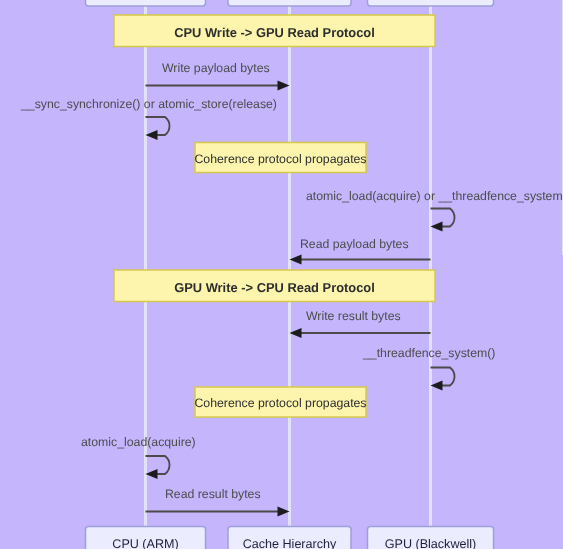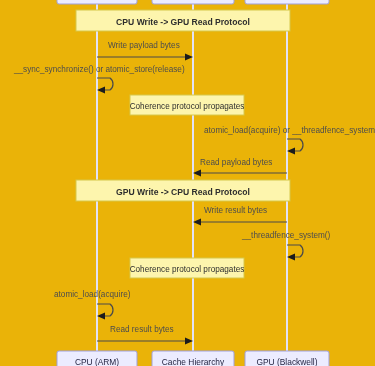--- a/index.html
+++ b/index.html
@@ -8,21 +8,21 @@
     background: #ffffff;
   }
   body {
     font-family: "Liberation Sans", sans-serif;
   }
   #diagram-root {
     position: relative;
     width: 375px;
     height: 366px;
     overflow: hidden;
-    background: #eab308;
+    background: #c4b5fd;
   }
   #seq-svg {
     position: absolute;
     left: 0;
     top: 0;
   }
   .lifeline {
     stroke: #e2e2f6;
     stroke-width: 2;
   }

